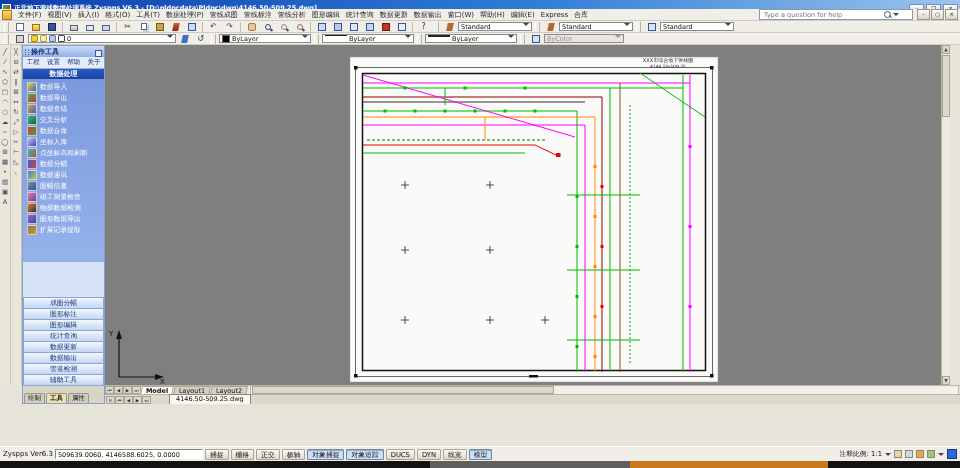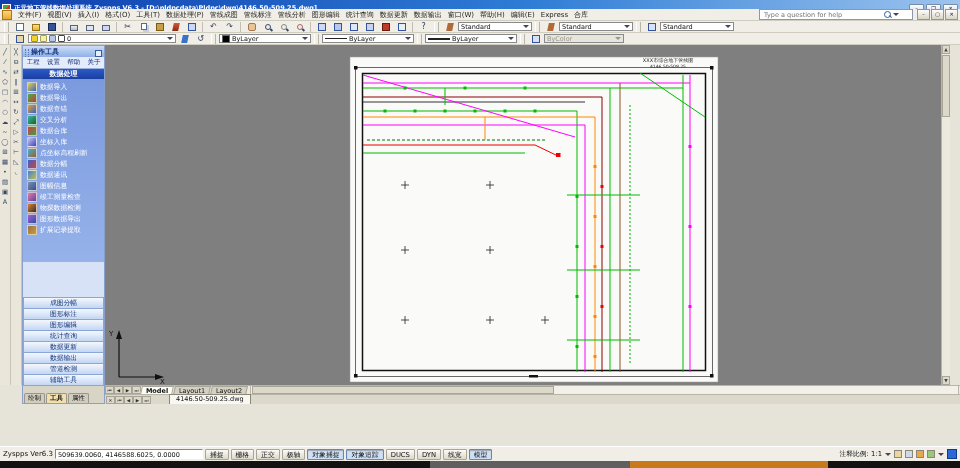--- a/index.html
+++ b/index.html
@@ -51,21 +51,21 @@
   .ti-pages{background:#fff;border:1px solid #5a6a8a;box-shadow:2px 2px 0 #c8d0e0;width:6px;height:7px;}
   .ti-clip{background:#c8a045;border:1px solid #7a5a15;}
   .ti-brush{background:linear-gradient(#d25a3a,#8a2a15);transform:skewX(-12deg);width:6px;}
   .ti-hand{background:#e8c49a;border:1px solid #a87848;border-radius:2px;}
   .ti-zoom{border:1.5px solid #3a4a6a;border-radius:50%;width:6px;height:6px;position:relative;}
   .ti-zoom::after{content:"";position:absolute;left:4.5px;top:4.5px;width:3px;height:1.5px;
     background:#3a4a6a;transform:rotate(45deg);}
   .ti-panel{background:#cdd9f2;border:1px solid #33539e;}
   .ti-red{background:#c03a2a;border:1px solid #6a1a10;}
   .tg{font-size:8px;line-height:9px;color:#2a3a5a;}
-  .dd{display:inline-flex;align-items:center;background:#fff;border:1px solid #8a8a8a;
+  .dd{display:inline-flex;background:#fff;border:1px solid #8a8a8a;
     height:9px;font-size:6.5px;padding:0 2px;box-sizing:border-box;gap:2px;}
   .dd-txt{white-space:nowrap;overflow:hidden;flex:1;}
   .dd-arr{width:0;height:0;border-left:3px solid transparent;border-right:3px solid transparent;
     border-top:3px solid #445;flex:none;}
   .dd.disabled{background:#e8e5dc;color:#9a968c;}
   .swatch{width:6px;height:6px;background:#000;border:1px solid #666;flex:none;}
   .ltline{width:22px;height:1px;background:#222;flex:none;}
   .ldot{width:5px;height:5px;flex:none;border-radius:1px;}
   
   .strip{position:absolute;top:45px;width:11px;height:340px;background:#eae7da;

